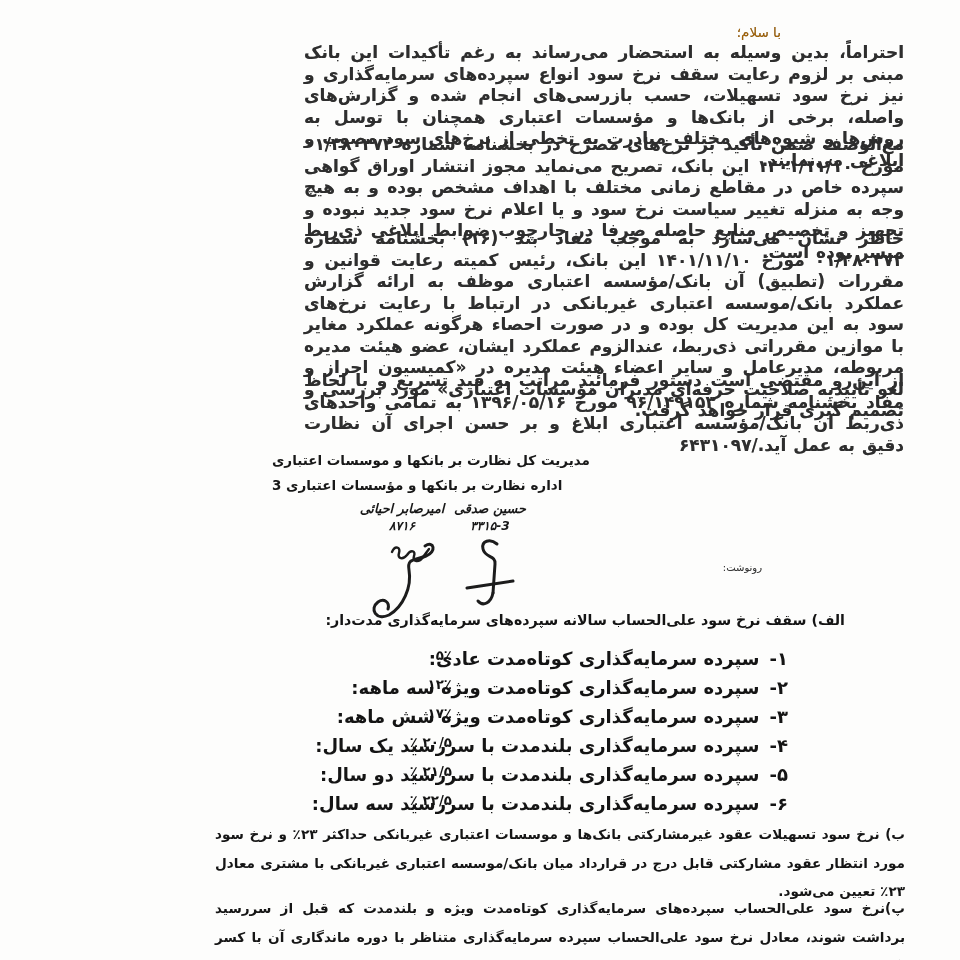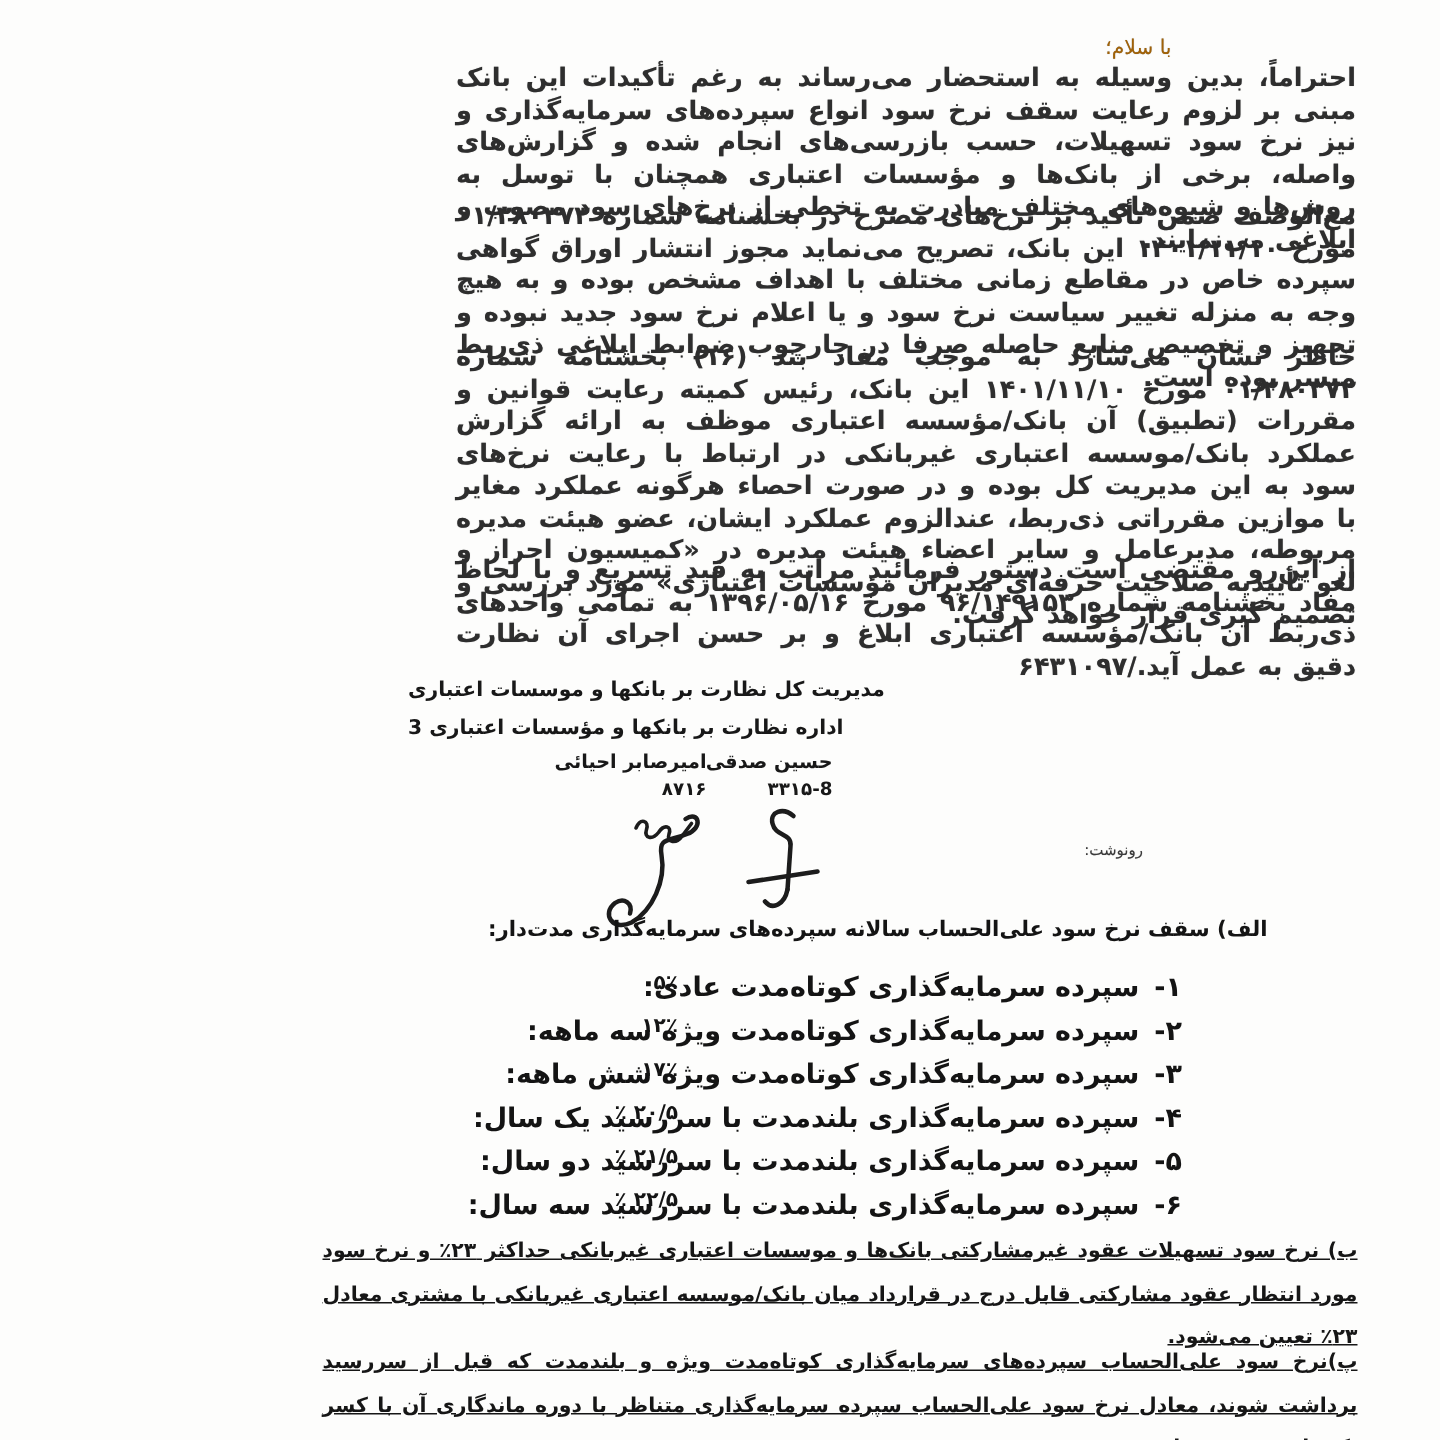--- a/index.html
+++ b/index.html
@@ -24,21 +24,21 @@
   }
   .greeting{
     position:absolute;top:24px;right:179px;
     font-size:13.5px;color:#a16207;
     text-shadow:0 0 .5px rgba(40,40,40,.45);
   }
   .sig-dept{
     position:absolute;left:272px;width:350px;
     text-align:left;font-weight:700;font-size:13.5px;color:#181818;
   }
-  .sig-col{position:absolute;text-align:right;}
+  .sig-col{position:absolute;text-align:center;font-style:italic;}
   .sig-name{font-size:12.8px;font-weight:700;color:#181818;}
   .sig-code{font-size:12.2px;font-weight:700;color:#181818;margin-top:3px;}
   .ltr{direction:ltr;unicode-bidi:isolate;}
   .sig-svg{margin-top:4px;}
   .copy-label{
     position:absolute;top:562px;right:198px;
     font-size:10px;color:#3a3a3a;
     text-shadow:0 0 .5px rgba(40,40,40,.4);
   }
   .sec-a-heading{
@@ -52,42 +52,42 @@
   }
   .rate-label .no{margin-left:10px;}
   .rate-value{
     position:absolute;left:0;top:0;width:84px;
     direction:rtl;text-align:right;
     font-size:13.4px;font-weight:700;color:#141414;
   }
   .bold-para{
     position:absolute;width:690px;right:55px;
     font-size:13.6px;line-height:28.5px;font-weight:700;
-    text-align:justify;color:#161616;margin:0;text-decoration:underline;
+    text-align:justify;color:#161616;margin:0;
   }
   svg path{fill:none;stroke:#1c1c1c;stroke-linecap:round;stroke-linejoin:round;}
 </style>
 </head>
 <body>
 
 <div class="page">
 
   <div class="greeting">با سلام؛</div>
 
   <p class="body-para" style="top:42px">احتراماً، بدین وسیله به استحضار می‌رساند به رغم تأکیدات این بانک مبنی بر لزوم رعایت سقف نرخ سود انواع سپرده‌های سرمایه‌گذاری و نیز نرخ سود تسهیلات، حسب بازرسی‌های انجام شده و گزارش‌های واصله، برخی از بانک‌ها و مؤسسات اعتباری همچنان با توسل به روش‌ها و شیوه‌های مختلف مبادرت به تخطی از نرخ‌های سود مصوب و ابلاغی می‌نمایند.</p>
   <p class="body-para" style="top:134px">مع‌الوصف ضمن تأکید بر نرخ‌های مصرح در بخشنامه شماره ۰۱/۲۸۰۳۷۳ مورخ ۱۴۰۱/۱۱/۱۰ این بانک، تصریح می‌نماید مجوز انتشار اوراق گواهی سپرده خاص در مقاطع زمانی مختلف با اهداف مشخص بوده و به هیچ وجه به منزله تغییر سیاست نرخ سود و یا اعلام نرخ سود جدید نبوده و تجهیز و تخصیص منابع حاصله صرفا در چارچوب ضوابط ابلاغی ذی‌ربط میسر بوده است.</p>
   <p class="body-para" style="top:228px">خاطر نشان می‌سازد به موجب مفاد بند (۱۶) بخشنامه شماره ۰۱/۲۸۰۳۷۲ مورخ ۱۴۰۱/۱۱/۱۰ این بانک، رئیس کمیته رعایت قوانین و مقررات (تطبیق) آن بانک/مؤسسه اعتباری موظف به ارائه گزارش عملکرد بانک/موسسه اعتباری غیربانکی در ارتباط با رعایت نرخ‌های سود به این مدیریت کل بوده و در صورت احصاء هرگونه عملکرد مغایر با موازین مقرراتی ذی‌ربط، عندالزوم عملکرد ایشان، عضو هیئت مدیره مربوطه، مدیرعامل و سایر اعضاء هیئت مدیره در «کمیسیون احراز و لغو تأییدیه صلاحیت حرفه‌ای مدیران مؤسسات اعتباری» مورد بررسی و تصمیم گیری قرار خواهد گرفت.</p>
   <p class="body-para" style="top:370px">از این‌رو مقتضی است دستور فرمائید مراتب به قید تسریع و با لحاظ مفاد بخشنامه شماره ۹۶/۱۴۹۱۵۳ مورخ ۱۳۹۶/۰۵/۱۶ به تمامی واحدهای ذی‌ربط آن بانک/مؤسسه اعتباری ابلاغ و بر حسن اجرای آن نظارت دقیق به عمل آید./۶۴۳۱۰۹۷</p>
 
   <div class="sig-dept" style="top:452px">مدیریت کل نظارت بر بانکها و موسسات اعتباری</div>
   <div class="sig-dept" style="top:477px">اداره نظارت بر بانکها و مؤسسات اعتباری 3</div>
 
   <div class="sig-col" style="top:501px;left:425px;width:130px">
     <div class="sig-name">حسین صدقی</div>
-    <div class="sig-code"><span class="ltr">۳۳۱۵-8</span></div>
+    <div class="sig-code"><span class="ltr">۳۳۱۵-3</span></div>
     <svg class="sig-svg" width="66" height="74" viewBox="0 0 66 74">
       <path d="M40,7 C33,1 24,4 26,12 C28,21 39,18 38,27 L36,56" stroke-width="3"></path>
       <path d="M36,56 C34,66 26,70 21,64" stroke-width="3"></path>
       <path d="M10,51 L56,44" stroke-width="3"></path>
     </svg>
   </div>
 
   <div class="sig-col" style="top:501px;left:333px;width:138px">
     <div class="sig-name">امیرصابر احیائی</div>
     <div class="sig-code"><span class="ltr">۸۷۱۶</span></div>

